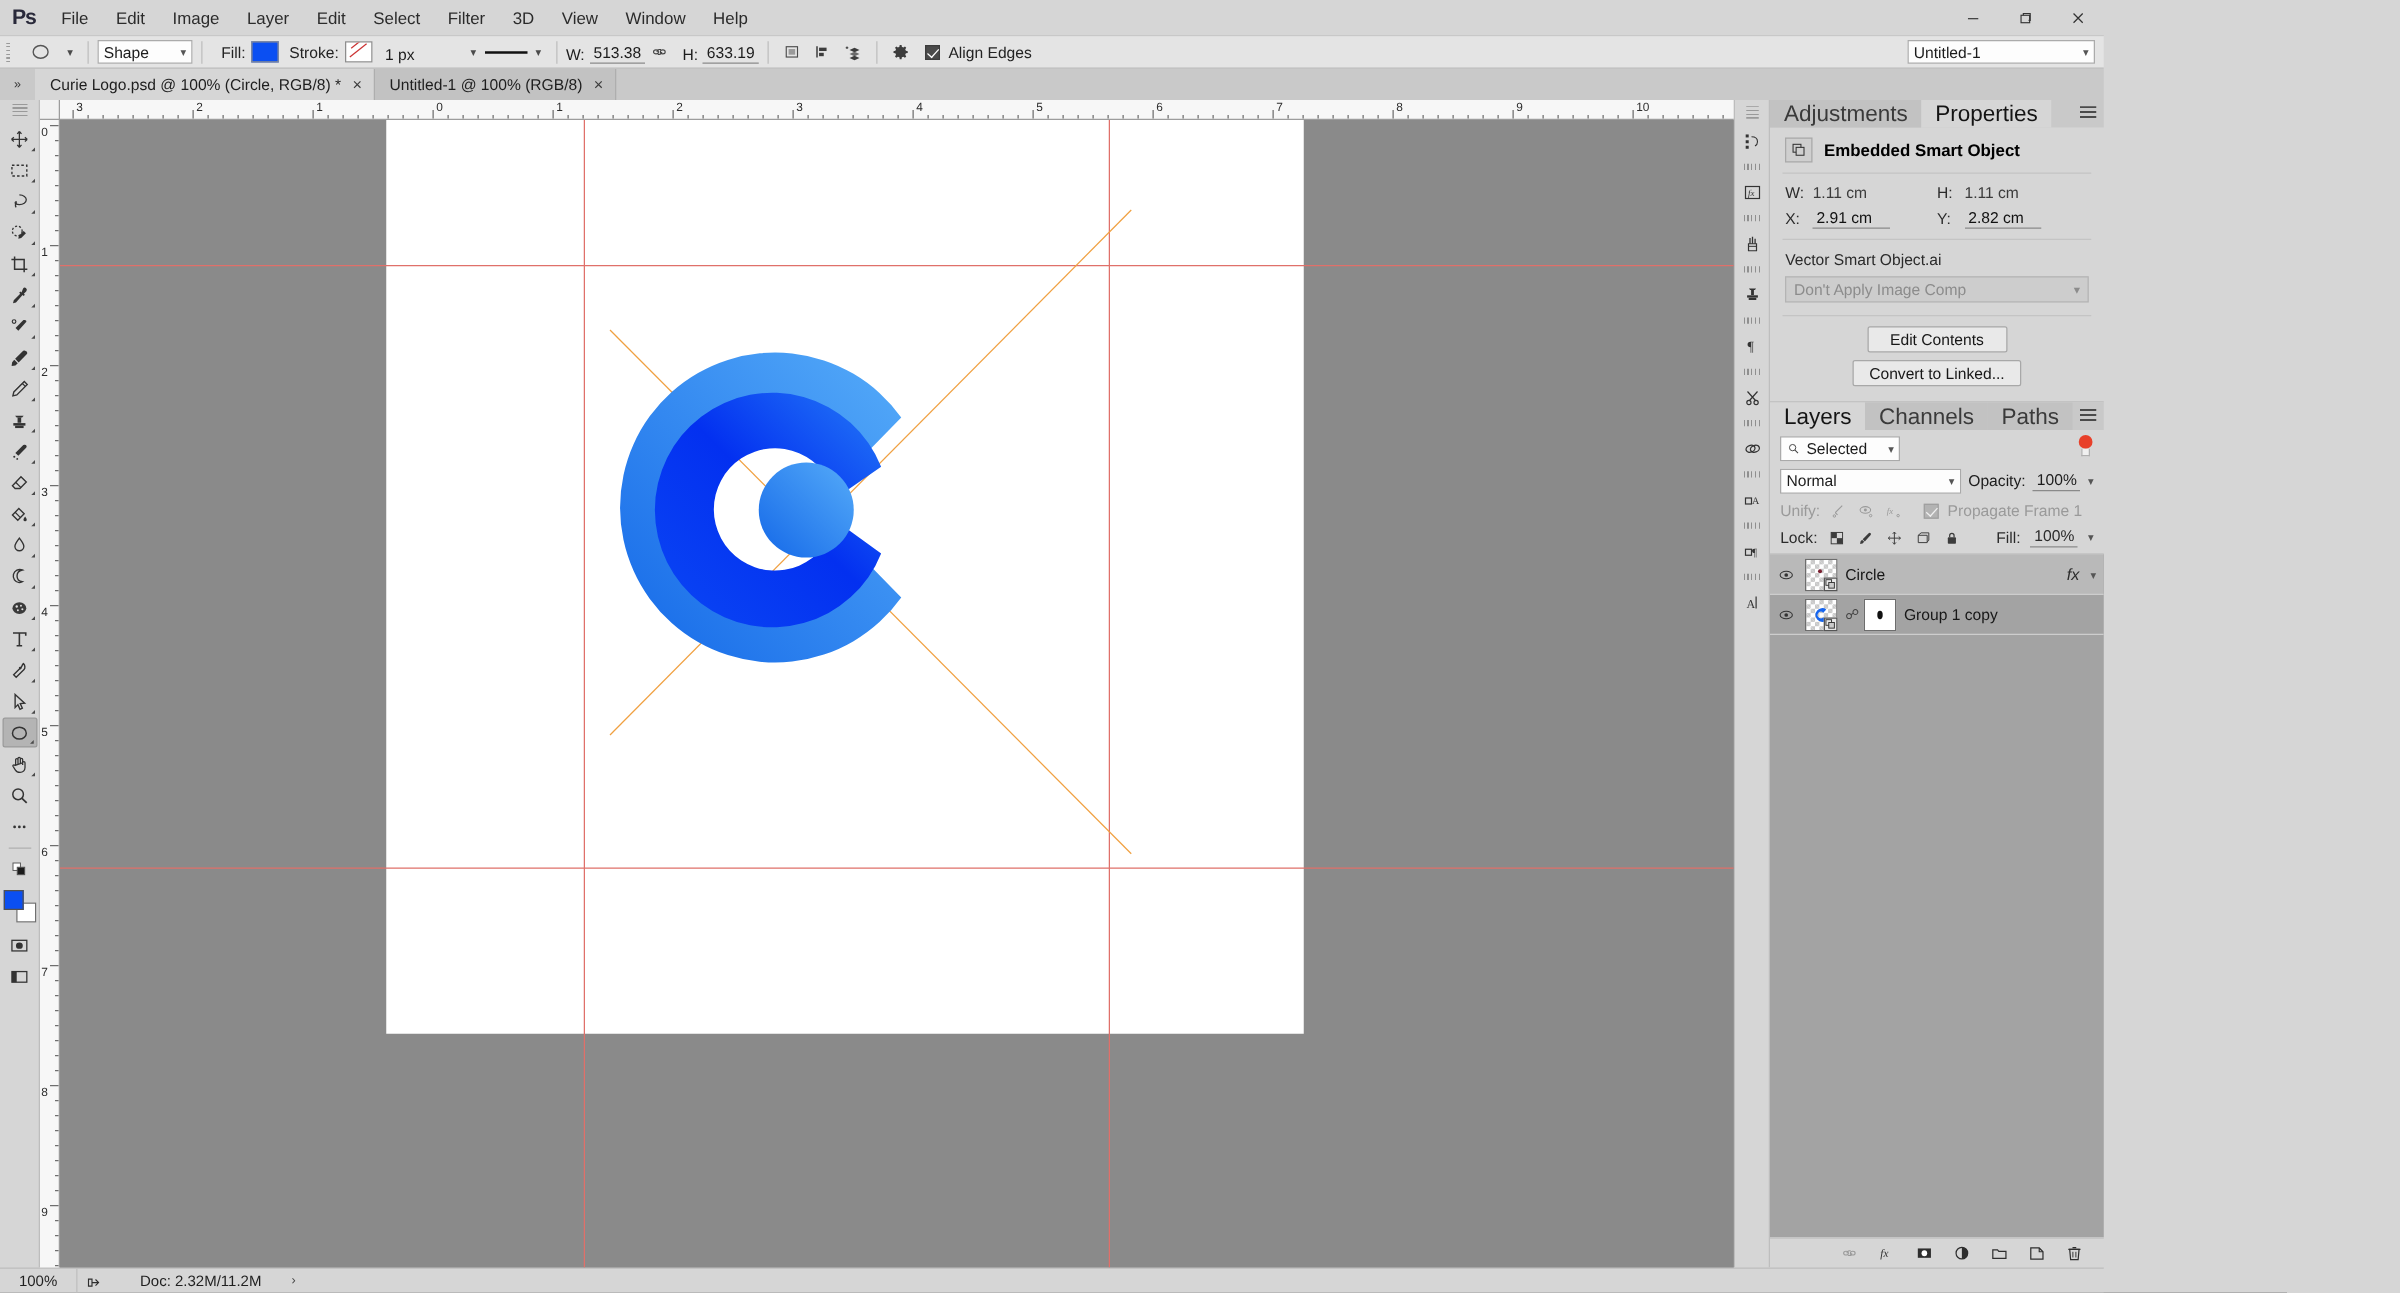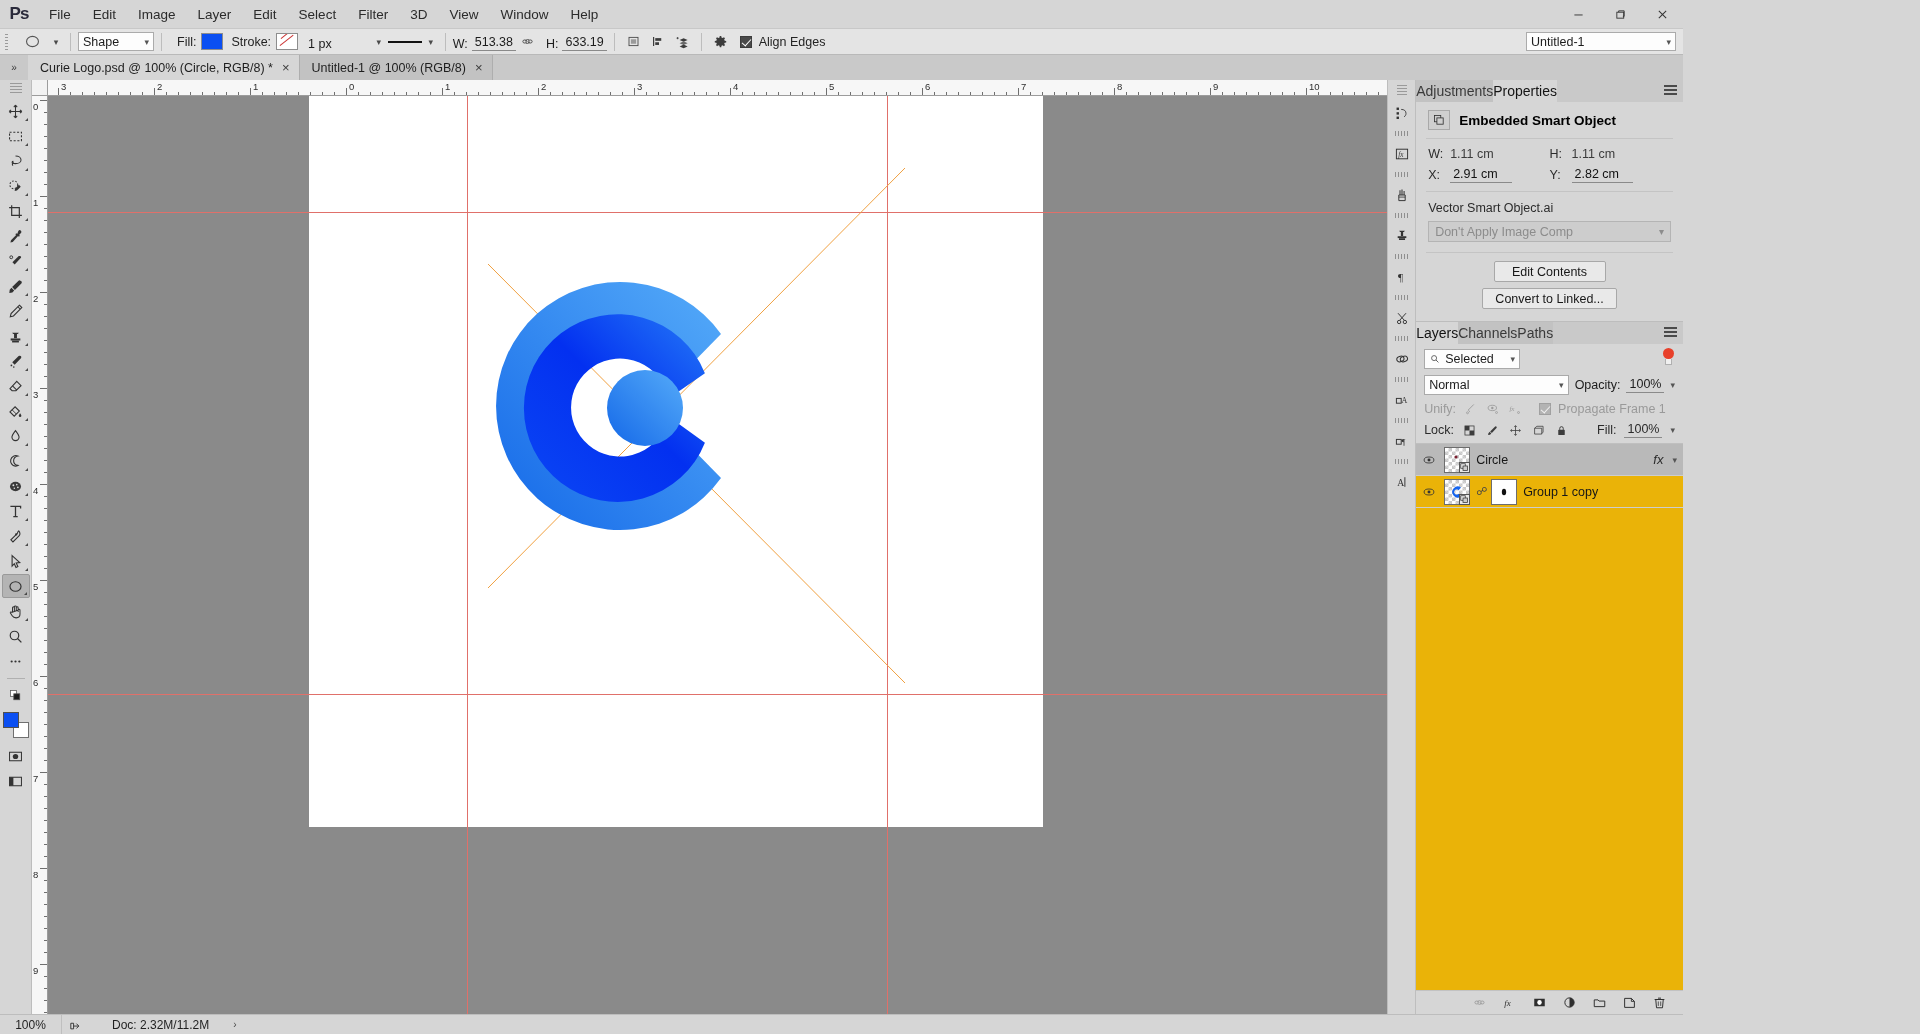--- a/index.html
+++ b/index.html
@@ -138,21 +138,21 @@
      padding-top:2px; border-right:1px solid #bebebe; flex:0 0 28px; }
   .rail-grip { width:10px; height:10px; margin:3px 0 4px 0;
     background-image:repeating-linear-gradient(to bottom,#9a9a9a 0 1px,transparent 1px 3px); }
   .rail-btn { width:26px; height:28px; display:flex; align-items:center; justify-content:center; color:#2e2e2e; }
   .rail-dots { width:14px; height:5px; margin:4px 0;
     background-image:repeating-linear-gradient(to right,#8f8f8f 0 1px,transparent 1px 3px); }
 
   .panels { flex:1 1 auto; display:flex; flex-direction:column; min-width:0; }
   .panel { background:#d6d6d6; display:flex; flex-direction:column; }
   .panel-tabs { height:22px; background:#c9c9c9; display:flex; align-items:flex-end; position:relative; }
-  .ptab { height:22px; padding:0 0; display:flex; align-items:center; font-size:14px; color:#3a3a3a; background:#c2c2c2; }
+  .ptab { height:22px; padding:0 11px; display:flex; align-items:center; font-size:18px; color:#3a3a3a; background:#c2c2c2; }
   .ptab.active { background:#d6d6d6; color:#141414; }
   .pmenu { position:absolute; right:6px; top:5px; width:13px; height:11px;
     background-image:repeating-linear-gradient(to bottom,#4a4a4a 0 1.6px,transparent 1.6px 4px); }
   .panel-body { background:#d6d6d6; padding:0; }
 
   
   .prop-head { display:flex; align-items:center; gap:9px; padding:8px 10px 8px 12px; }
   .prop-icon { width:22px; height:20px; background:#cfcfcf; border:1px solid #a9a9a9; display:flex; align-items:center; justify-content:center; }
   .prop-title { font-size:13.5px; font-weight:bold; color:#000000; }
   .prop-div { height:1px; background:#c4c4c4; margin:0 10px; }
@@ -184,21 +184,21 @@
   .blend-select .cv { margin-left:auto; font-size:9px; color:#555; }
   .opacity-val { border-bottom:1px solid #8a8a8a; padding:0 3px 1px 3px; min-width:36px; text-align:right; }
   .unify-row { display:flex; align-items:center; padding:3px 8px; gap:7px; font-size:12.5px; color:#9a9a9a; }
   .unify-row .mini { width:15px; height:14px; display:flex; align-items:center; justify-content:center; }
   .chk-gray { width:12px; height:12px; background:#b3b3b3; border:1px solid #a0a0a0; position:relative; }
   .chk-gray::after { content:""; position:absolute; left:3px; top:0px; width:4px; height:8px;
     border:solid #f0f0f0; border-width:0 1.6px 1.6px 0; transform:rotate(42deg); }
   .lock-row { display:flex; align-items:center; padding:3px 8px 5px 8px; gap:8px; font-size:12.5px; color:#2b2b2b; }
   .lock-row .mini { width:15px; height:14px; display:flex; align-items:center; justify-content:center; color:#3c3c3c; }
   .fill-val { border-bottom:1px solid #8a8a8a; padding:0 3px 1px 3px; min-width:36px; text-align:right; }
-  .layer-list { flex:1 1 auto; background:#eab308; border-top:1px solid #bfbfbf; min-height:0; overflow:hidden; }
+  .layer-list { flex:1 1 auto; background:#a3a3a3; border-top:1px solid #bfbfbf; min-height:0; overflow:hidden; }
   .layer-row { height:32px; display:flex; align-items:center; padding:0 6px 0 4px; gap:6px;
      border-bottom:1px solid #cdcdcd; position:relative; }
   .layer-row.sel { background:#b9b9b9; }
   .eye { width:18px; height:18px; display:flex; align-items:center; justify-content:center; color:#333; }
   .thumb { width:26px; height:26px; border:1px solid #6d6d6d; position:relative; flex:0 0 26px;
     background-image:
       linear-gradient(45deg,#c8c8c8 25%,transparent 25%,transparent 75%,#c8c8c8 75%),
       linear-gradient(45deg,#c8c8c8 25%,transparent 25%,transparent 75%,#c8c8c8 75%);
     background-size:7px 7px; background-position:0 0,3.5px 3.5px; background-color:#fff; }
   .thumb .so { position:absolute; right:-1px; bottom:-1px; width:11px; height:11px; background:#e8e8e8; border:1px solid #555;

